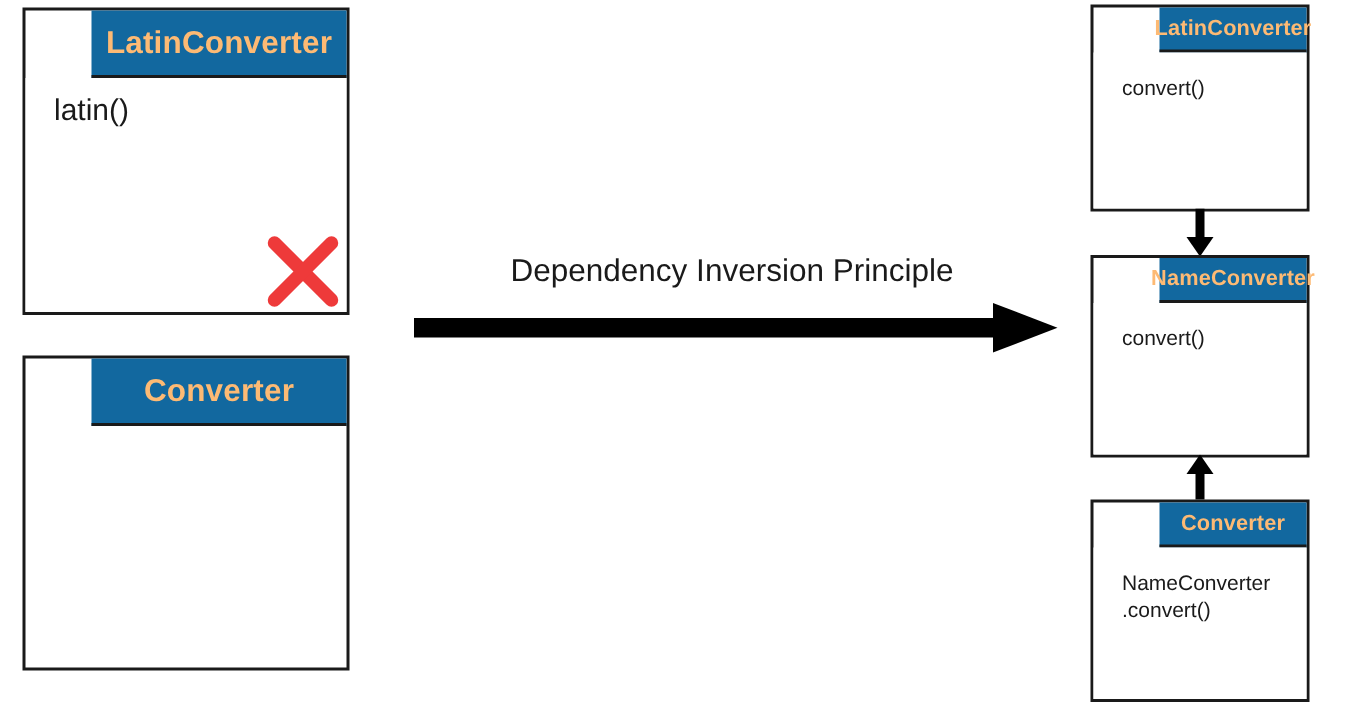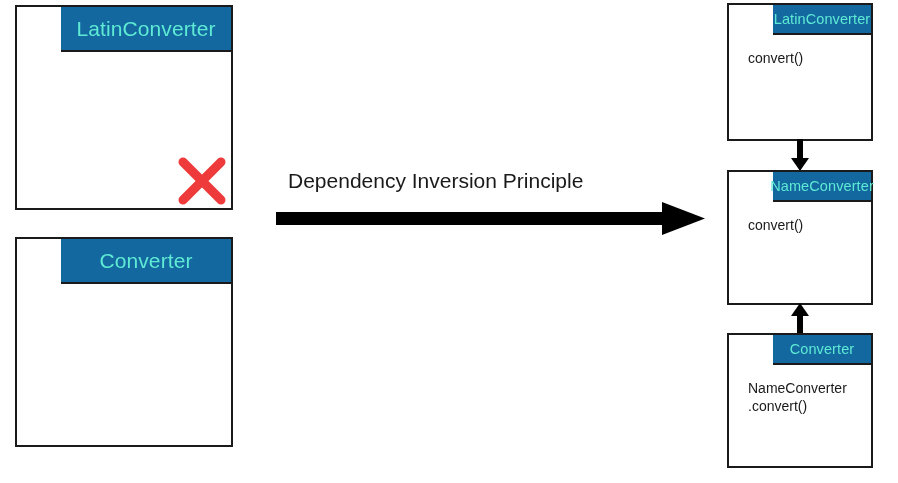--- a/index.html
+++ b/index.html
@@ -23,22 +23,22 @@
     position: absolute;
     box-sizing: border-box;
     border: 2px solid #1a1a1a;
     background: #ffffff;
     display: flex;
     flex-direction: column;
   }
   .uml-header {
     box-sizing: border-box;
     background: #12689f;
-    color: #5eead4;
-    font-weight: normal;
+    color: #fdba74;
+    font-weight: bold;
     text-align: center;
     border-bottom: 2px solid #1a1a1a;
     display: flex;
     align-items: center;
     justify-content: center;
     white-space: nowrap;
     letter-spacing: 0.1px;
     margin-left: 44px;
   }
   .uml-body {
@@ -87,40 +87,44 @@
     left: 272px;
     top: 198px;
     width: 435px;
     height: 42px;
   }
   .dip-label {
     position: absolute;
     left: 288px;
     top: 169px;
     width: 400px;
+    text-align: center;
     font-size: 21px;
     color: #1a1a1a;
     white-space: nowrap;
   }
 
   
   .v-arrow {
     position: absolute;
     width: 26px;
   }
   #arrow-latin-to-name { left: 787px; top: 139px; height: 33px; }
   #arrow-converter-to-name { left: 787px; top: 303px; height: 32px; }
 </style>
 </head>
 <body>
 
 <div id="canvas">
 
   <div class="uml-box left-box" id="box-latin-left">
     <div class="uml-header">LatinConverter</div>
+    <div class="uml-body">
+      <div class="uml-method">latin()</div>
+    </div>
   </div>
 
   <svg class="red-x" viewBox="0 0 52 52" aria-hidden="true">
     <line x1="7" y1="7" x2="45" y2="45" stroke="#EE3A3A" stroke-width="9" stroke-linecap="round"></line>
     <line x1="45" y1="7" x2="7" y2="45" stroke="#EE3A3A" stroke-width="9" stroke-linecap="round"></line>
   </svg>
 
   <div class="uml-box left-box" id="box-converter-left">
     <div class="uml-header">Converter</div>
   </div>

